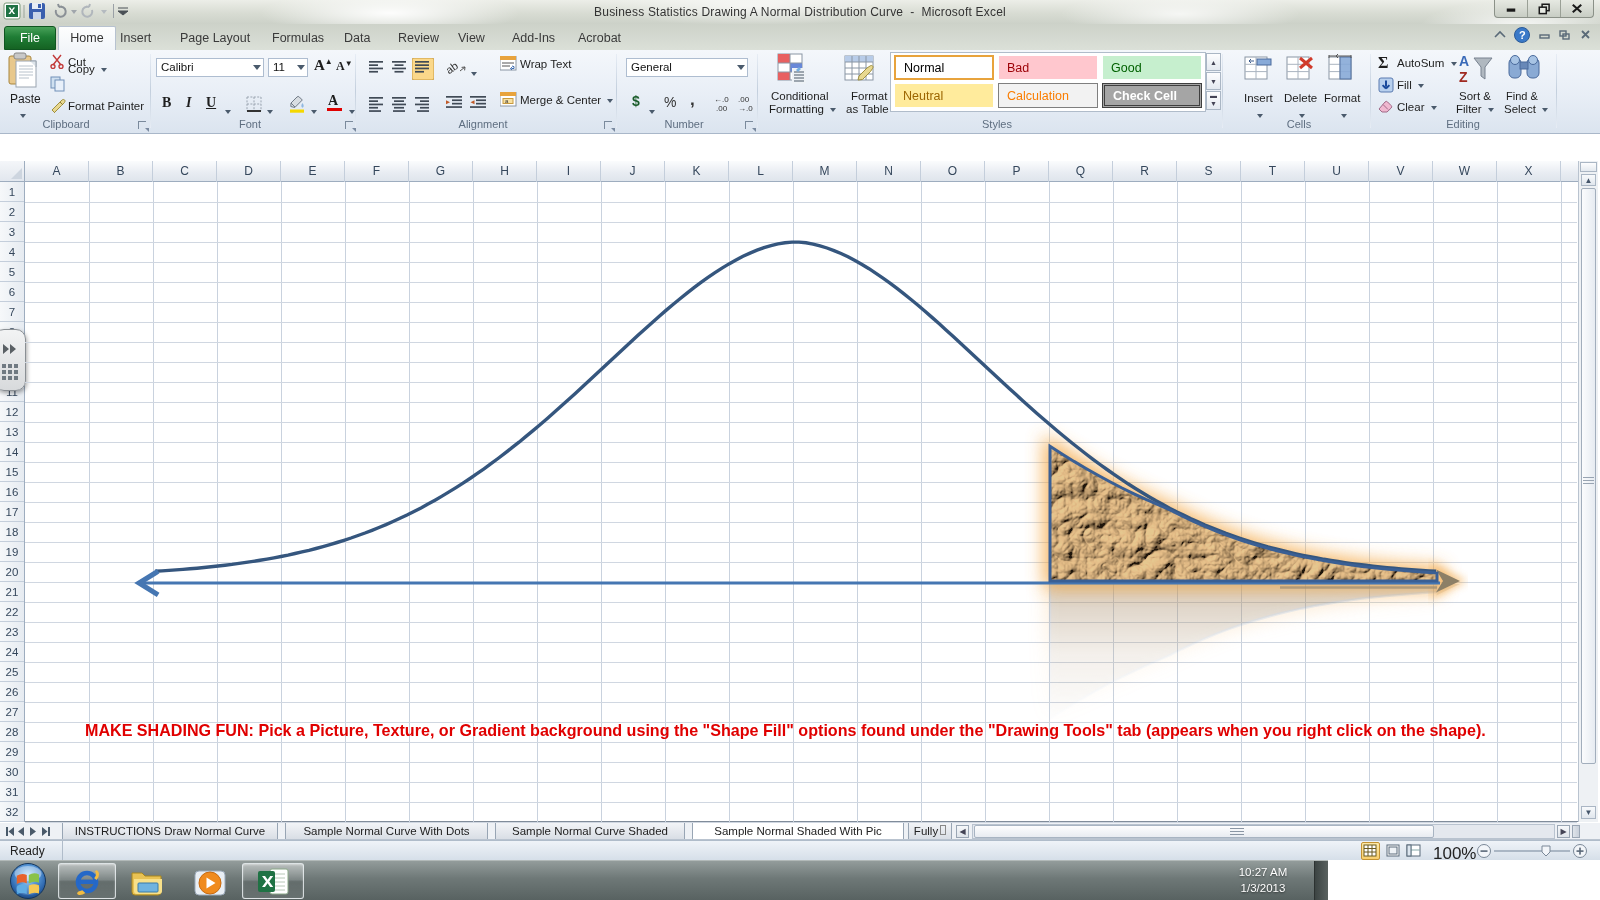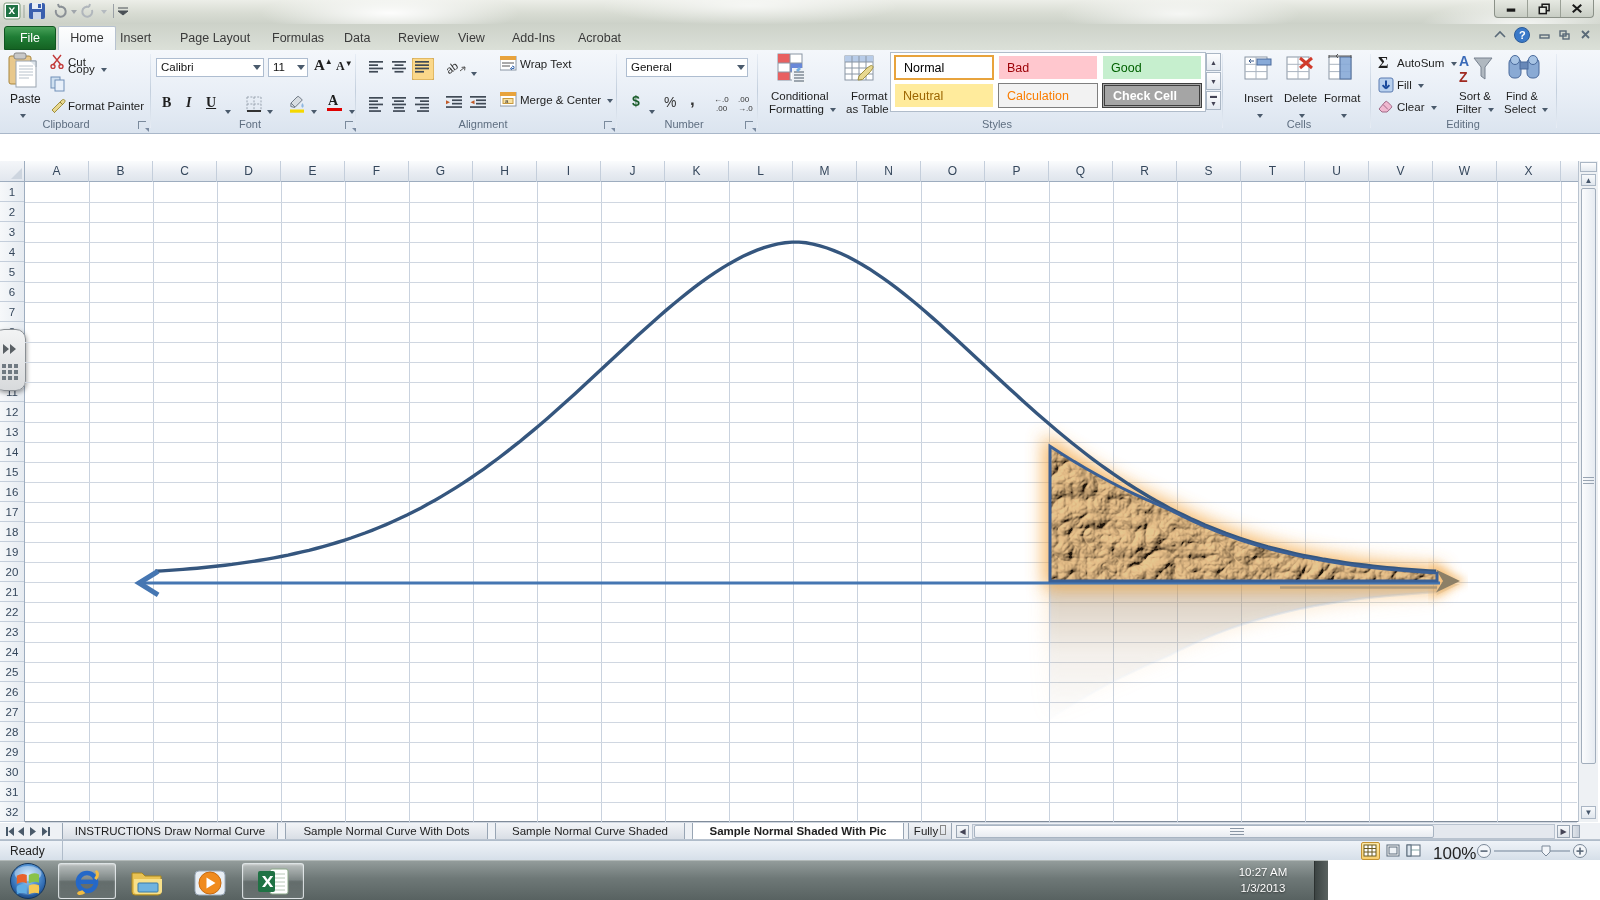--- a/index.html
+++ b/index.html
@@ -44,40 +44,41 @@
 #vscroll{left:1578px;top:161px;width:20px;height:661px;background:#eef1f4;border-left:1px solid #b9c3cf}
 
 #capwidget{left:-6px;top:329px;width:32px;height:62px;background:linear-gradient(180deg,#f2f3f4,#d8dadc);border:1px solid #8a8f94;border-radius:10px;box-shadow:1px 2px 4px rgba(0,0,0,.35)}
 
 #drawsvg{left:0;top:0;width:1600px;height:900px;pointer-events:none}
 
 #redtext{left:85px;top:721px;width:1500px;font-size:16.1px;font-weight:bold;color:#e00000;white-space:nowrap}
 
 #tabbar{left:0;top:823px;width:1600px;height:17px;background:#eef1f5;border-bottom:1px solid #b9c3cf;overflow:hidden}
 .stab{position:absolute;top:0;height:17px;font-size:11.5px;color:#222;text-align:center;line-height:16px;background:linear-gradient(180deg,#f2f4f7,#d9dee5);border:1px solid #98a5b4;border-top:none}
-.stab.active{background:#fff;font-weight:bold;border-top:none;z-index:2}
+.stab.active{background:#fff;font-weight:normal;border-top:none;z-index:2}
 
 #statusbar{left:0;top:840px;width:1600px;height:20px;background:linear-gradient(180deg,#eff3f8,#d6dfe9);border-top:1px solid #b0bcca;font-size:12px;color:#222}
 
 #taskbar{left:0;top:860px;width:1328px;height:40px;background:linear-gradient(180deg,#939c9b,#6e7877 45%,#586261);border-top:1px solid #b2b9b8;overflow:hidden}
 .tbtn{position:absolute;top:2px;height:36px;border-radius:3px}
 .tbtn.lit{background:linear-gradient(180deg,rgba(255,255,255,.38),rgba(255,255,255,.12) 46%,rgba(0,0,0,.06) 52%,rgba(255,255,255,.08));border:1px solid rgba(240,245,248,.8);box-shadow:inset 0 1px 2px rgba(255,255,255,.4)}
 #clock{position:absolute;right:30px;top:3px;width:70px;text-align:center;font-size:11.5px;color:#fff;line-height:16px;text-shadow:0 1px 2px rgba(0,0,0,.5)}
 #showdesk{position:absolute;right:0;top:0;width:14px;height:40px;background:linear-gradient(90deg,#3c4443,#59615f);border-left:1px solid #2c3231}
 </style></head>
 <body>
 <div id="stage">
 
   <div class="abs" id="titlebar">
     <div class="blob" style="left:260px;top:-10px;width:260px;height:46px"></div>
     <div class="blob" style="left:600px;top:-14px;width:300px;height:40px;opacity:.7"></div>
     <div class="blob" style="left:1060px;top:-8px;width:240px;height:44px;opacity:.8"></div>
     <div class="blob" style="left:1420px;top:0px;width:200px;height:54px;opacity:.9"></div>
   </div>
   <div class="abs" id="tabrow"></div>
+  <div class="abs" id="title-text">Business Statistics Drawing A Normal Distribution Curve&nbsp; -&nbsp; Microsoft Excel</div>
   <div class="abs winbtns">
 <div>
         <svg class="wglyph" width="33" height="18" viewBox="0 0 33 18">
           <rect x="12" y="9" width="9" height="3.4" fill="#1a1a1a"></rect>
         </svg>
       </div>
 <div>
         <svg class="wglyph" width="33" height="18" viewBox="0 0 33 18">
           <g fill="none" stroke="#1a1a1a" stroke-width="1.6">
             <rect x="14.5" y="4.5" width="7.4" height="6.8"></rect>
@@ -560,20 +561,21 @@
 
 <use href="#rarrow" fill="#8d7f66"></use>
 <path d="M1280,587.5 H1437" stroke="#9a8b72" stroke-width="2.5" fill="none" opacity=".7"></path>
 
 <g>
   <use href="#tailshape" fill="#c9a97c" filter="url(#rock)"></use>
   <use href="#tailshape" fill="#8a6134" opacity=".22"></use>
   <use href="#tailshape" fill="none" stroke="#3a5f94" stroke-width="3"></use>
 </g>
 </svg>
+  <div class="abs" id="redtext">MAKE SHADING FUN: Pick a Picture, Texture, or Gradient background using the "Shape Fill" options found under the "Drawing Tools" tab (appears when you right click on the shape).</div>
 
   <div class="abs" id="tabbar">
   <svg style="position:absolute;left:4px;top:2px" width="52" height="13" viewBox="0 0 52 13">
    <g fill="#4a5a6a">
           <path d="M2,2v9h2V2zM10,2 4.5,6.5 10,11z"></path>
           <path d="M20,2 14,6.5 20,11z"></path>
           <path d="M26,2 32,6.5 26,11z"></path>
           <path d="M38,2 43.5,6.5 38,11z M44,2v9h2V2z"></path>
         </g>
   </svg>

